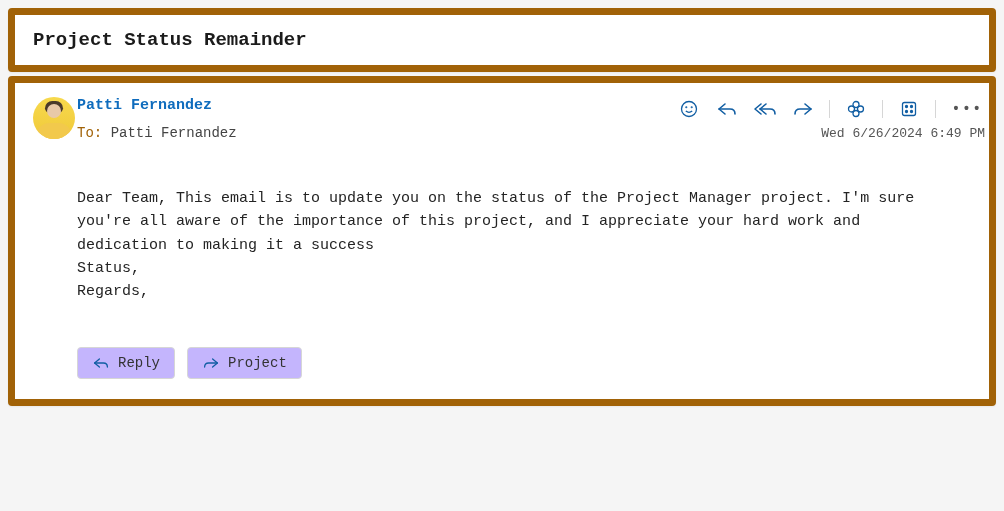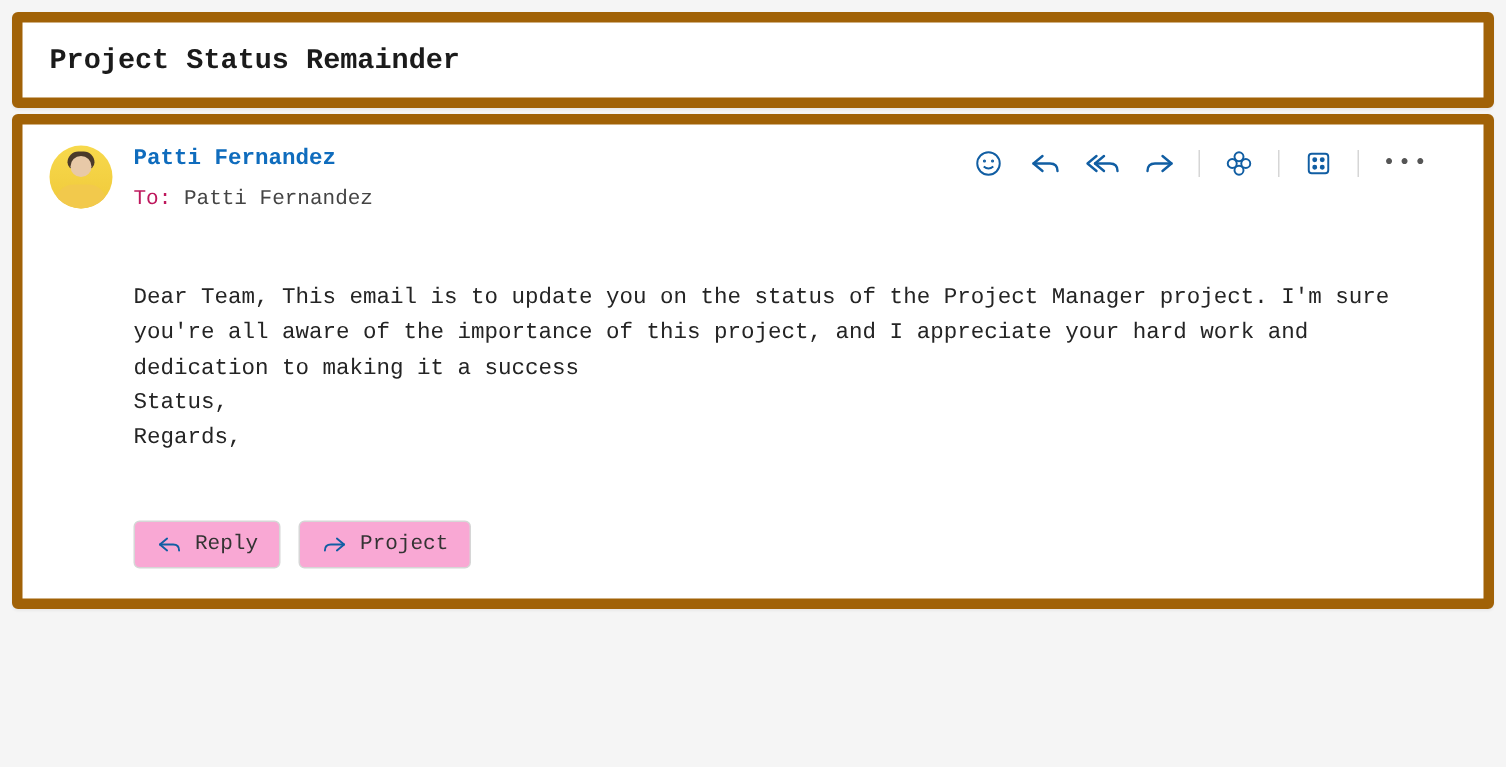--- a/index.html
+++ b/index.html
@@ -20,23 +20,23 @@
     }
     .subject-card {
       padding: 14px 18px;
     }
     .subject {
       font-size: 19px;
       font-weight: 600;
       color: #1b1b1b;
     }
     .message-card {
-      padding: 14px 34px 20px 18px;
-      display: flex;
-      gap: 14px;
+      padding: 14px 4px 20px 18px;
+      display: flex;
+      gap: 2px;
     }
     .avatar {
       width: 42px;
       height: 42px;
       border-radius: 50%;
       background: linear-gradient(180deg, #f7d94c 0%, #f0c93a 100%);
       position: relative;
       overflow: hidden;
       flex-shrink: 0;
     }
@@ -112,21 +112,21 @@
     .meta-row {
       display: flex;
       justify-content: space-between;
       align-items: center;
       margin-top: 4px;
       font-size: 14px;
     }
     .to {
       color: #444;
     }
-    .to .to-label { color:#be185d; }
+    .to .to-label { color:#a16207; }
     .date {
       color: #555;
       font-size: 13px;
     }
     .body-text {
       margin-top: 46px;
       font-size: 15px;
       line-height: 1.55;
       color: #242424;
     }
@@ -147,21 +147,21 @@
       gap: 12px;
       margin-top: 44px;
     }
     .action-btn {
       display: inline-flex;
       align-items: center;
       gap: 8px;
       padding: 7px 14px;
       border: 1px solid #d6d6d6;
       border-radius: 4px;
-      background: #f9a8d4;
+      background: #c4b5fd;
       cursor: pointer;
       color: #333;
       font-size: 14px;
     }
     .action-btn .arrow {
       color: #115ea3;
       display: inline-flex;
     }
   </style>
 </head>
@@ -234,20 +234,21 @@
         <span class="vdiv"></span>
         <span class="more">•••</span>
       </div>
     </div>
 
     <div class="meta-row">
       <div class="to">
         <span class="to-label">To:</span>
         <span>Patti Fernandez</span>
       </div>
+      <div class="date">Wed 6/26/2024 6:49 PM</div>
     </div>
 
     <div class="body-text">
       <div class="p1">Dear Team, This email is to update you on the status of the Project Manager project. I'm sure you're all aware of the importance of this project, and I appreciate your hard work and dedication to making it a success</div>
       <div>Status,</div>
       <div>Regards,</div>
     </div>
 
     <div class="button-row">
       <div class="action-btn">

